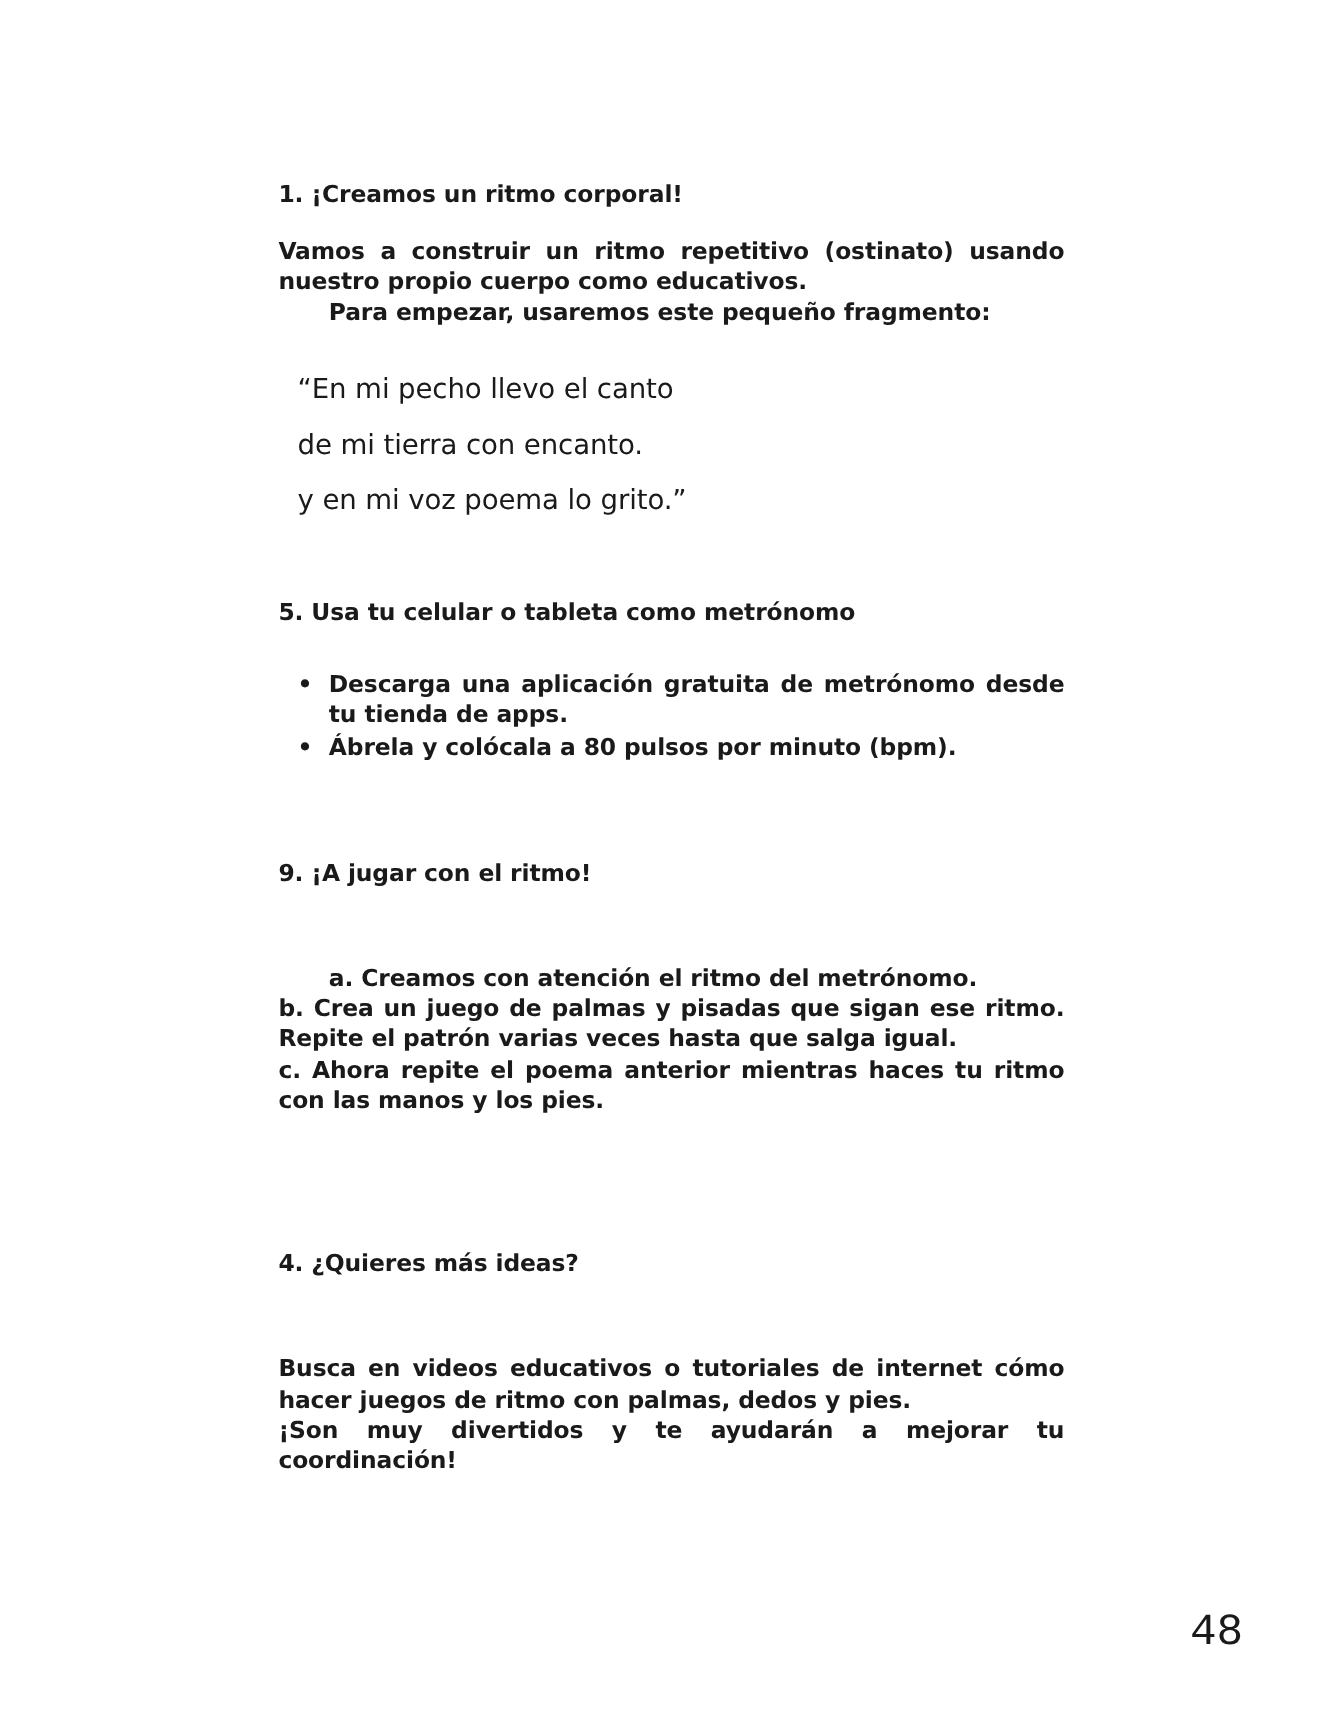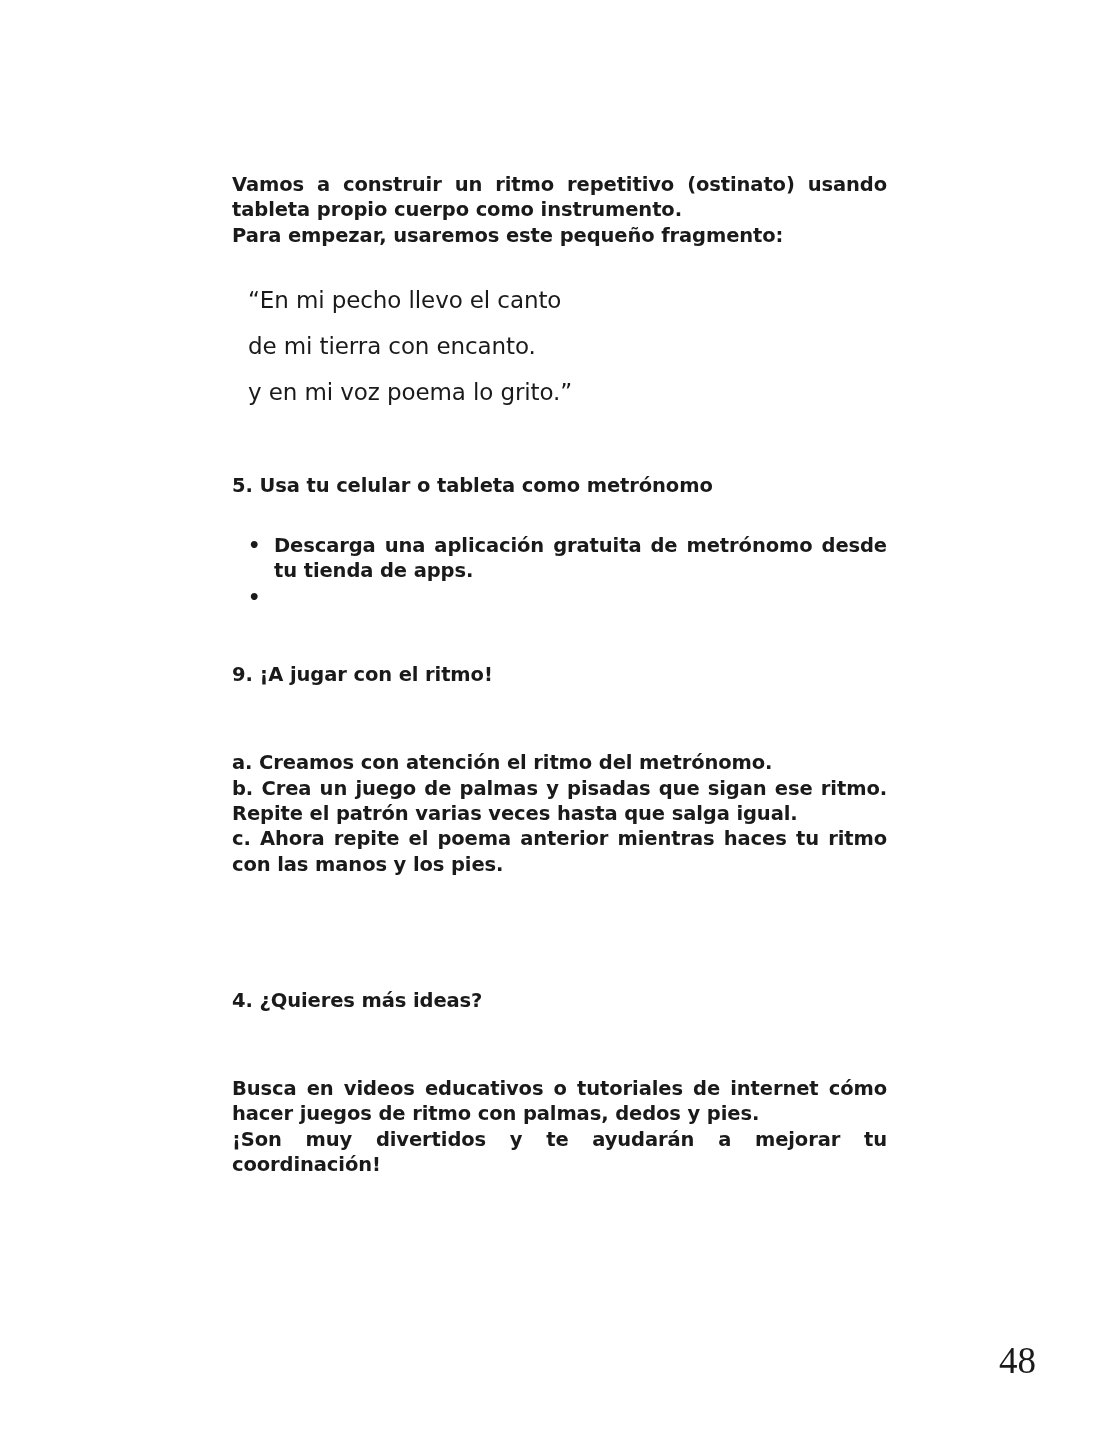--- a/index.html
+++ b/index.html
@@ -39,20 +39,21 @@
   .para {
     font-weight: bold;
     font-size: 19.5px;
     line-height: 1.30;
     margin: 0;
     text-align: justify;
     letter-spacing: -0.1px;
   }
   .para.nojustify {
     text-align: left;
+    margin-left: 42px;
   }
   .gap-sm { height: 22px; }
   .gap-md { height: 34px; }
   .gap-lg { height: 50px; }
   .gap-xl { height: 62px; }
   .gap-xxl { height: 78px; }
   ul.bullets {
     margin: 0;
     padding: 0 0 0 42px;
     list-style: none;
@@ -83,44 +84,45 @@
     margin: 16px;
     letter-spacing: -0.1px;
   }
   .page-number {
     position: absolute;
     right: 77px;
     bottom: 58px;
     font-size: 37px;
     font-weight: normal;
     color: #1a1a1a;
-    font-family: Liberation Serif, serif;
+    font-family: Liberation Mono, monospace;
   }
 </style>
 </head>
 <body>
 
 <div class="page">
   <div class="content">
 
+    <h2 class="heading">1. ¡Creamos un ritmo corporal!</h2>
     <div class="gap-sm"></div>
-    <p class="para">Vamos a construir un ritmo repetitivo (ostinato) usando tableta propio cuerpo como instrumento.</p>
+    <p class="para">Vamos a construir un ritmo repetitivo (ostinato) usando nuestro propio cuerpo como educativos.</p>
     <p class="para nojustify">Para empezar, usaremos este pequeño fragmento:</p>
     <div class="gap-sm"></div>
     <p class="poem-line">“En mi pecho llevo el canto</p>
     <p class="poem-line">de mi tierra con encanto.</p>
     <p class="poem-line">y en mi voz poema lo grito.”</p>
 
     <div class="gap-lg"></div>
 
     <h2 class="heading">5. Usa tu celular o tableta como metrónomo</h2>
     <div class="gap-md"></div>
     <ul class="bullets">
       <li><span class="dot">•</span><span>Descarga una aplicación gratuita de metrónomo desde tu tienda de apps.</span></li>
-      <li class="last"><span class="dot">•</span></li>
+      <li class="last"><span class="dot">•</span><span>Ábrela y colócala a 80 pulsos por minuto (bpm).</span></li>
     </ul>
 
     <div class="gap-xxl"></div>
 
     <h2 class="heading">9. ¡A jugar con el ritmo!</h2>
     <div class="gap-xl"></div>
     <p class="para nojustify">a. Creamos con atención el ritmo del metrónomo.</p>
     <p class="para">b. Crea un juego de palmas y pisadas que sigan ese ritmo. Repite el patrón varias veces hasta que salga igual.</p>
     <p class="para">c. Ahora repite el poema anterior mientras haces tu ritmo con las manos y los pies.</p>
 

